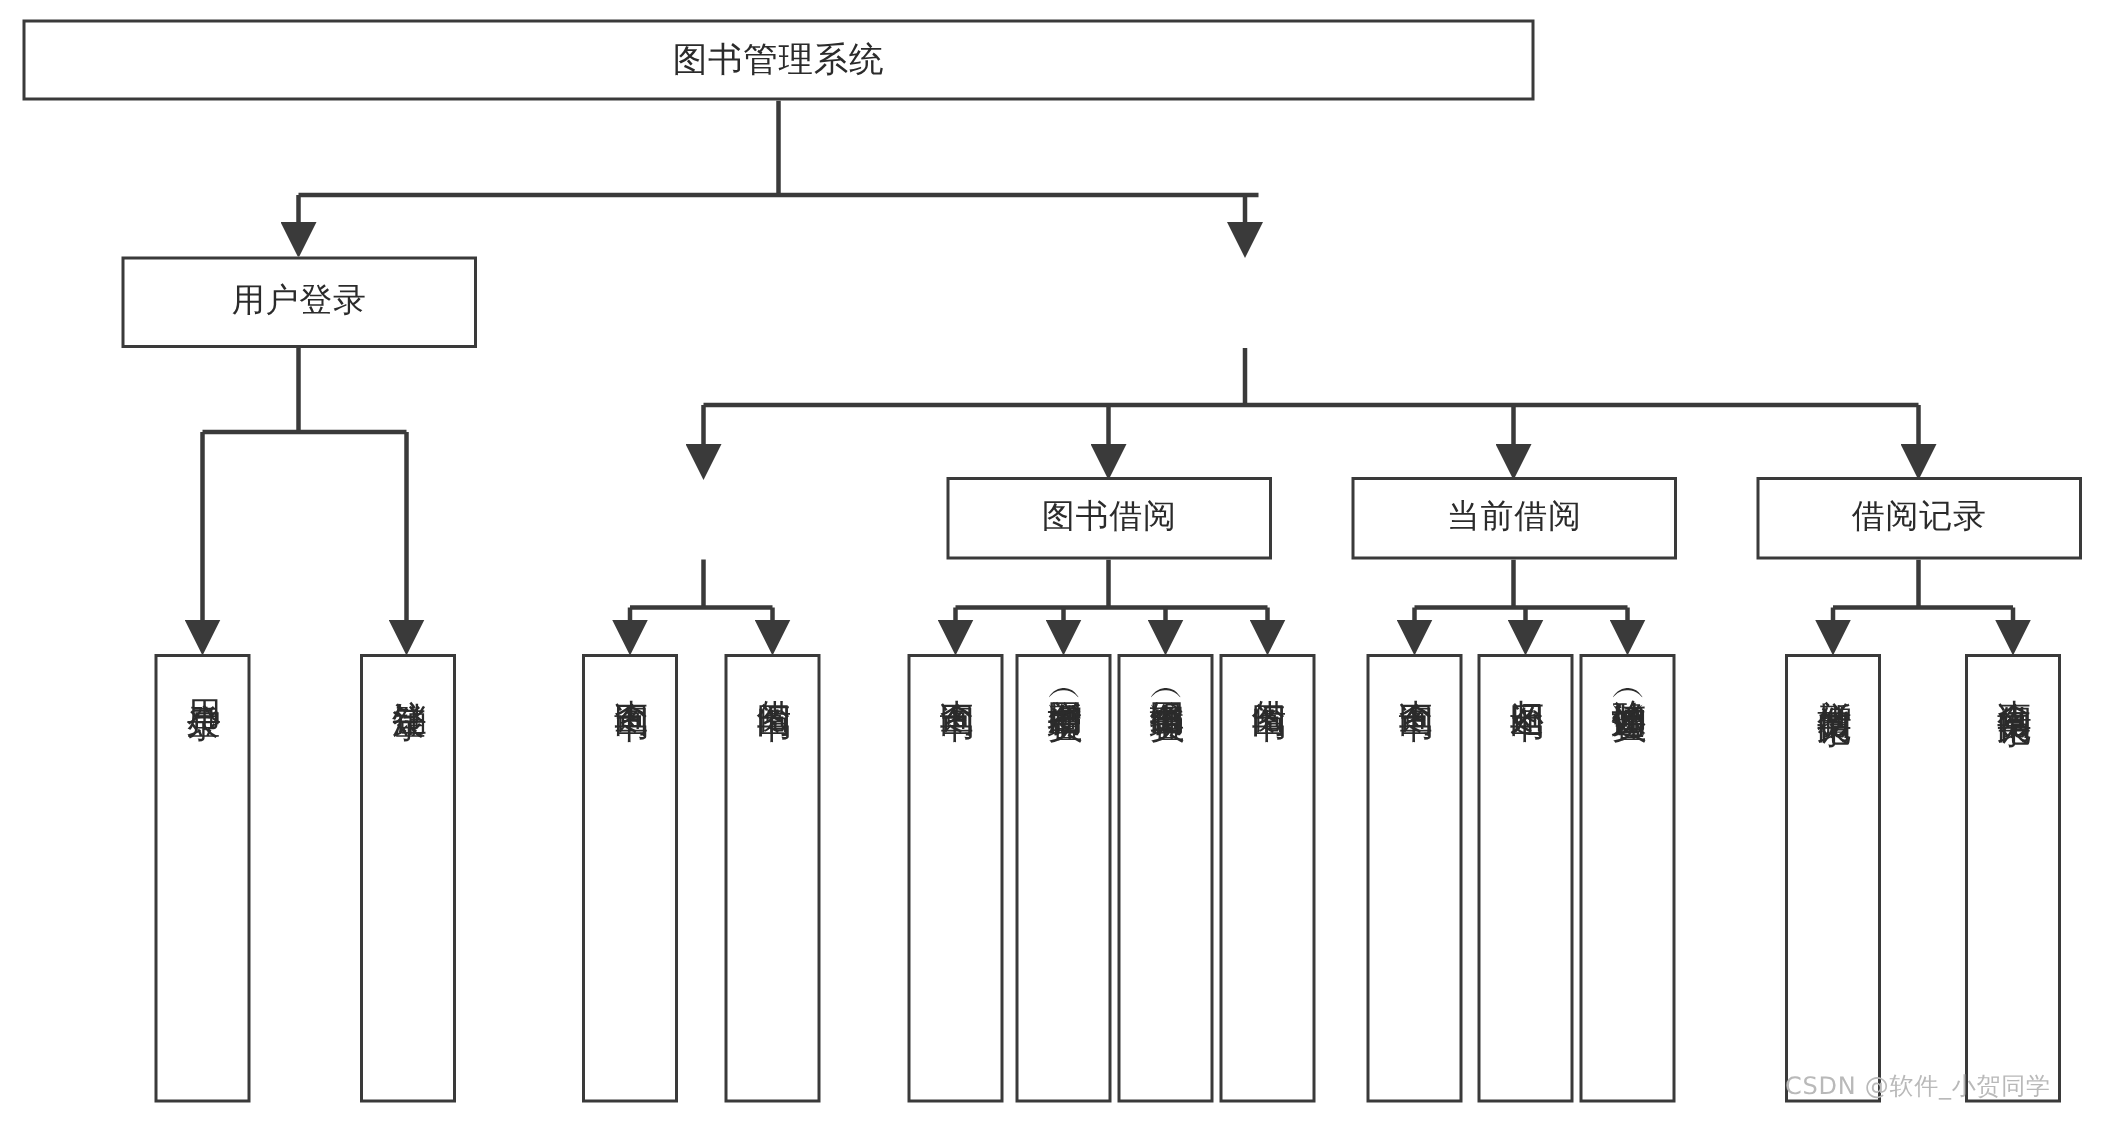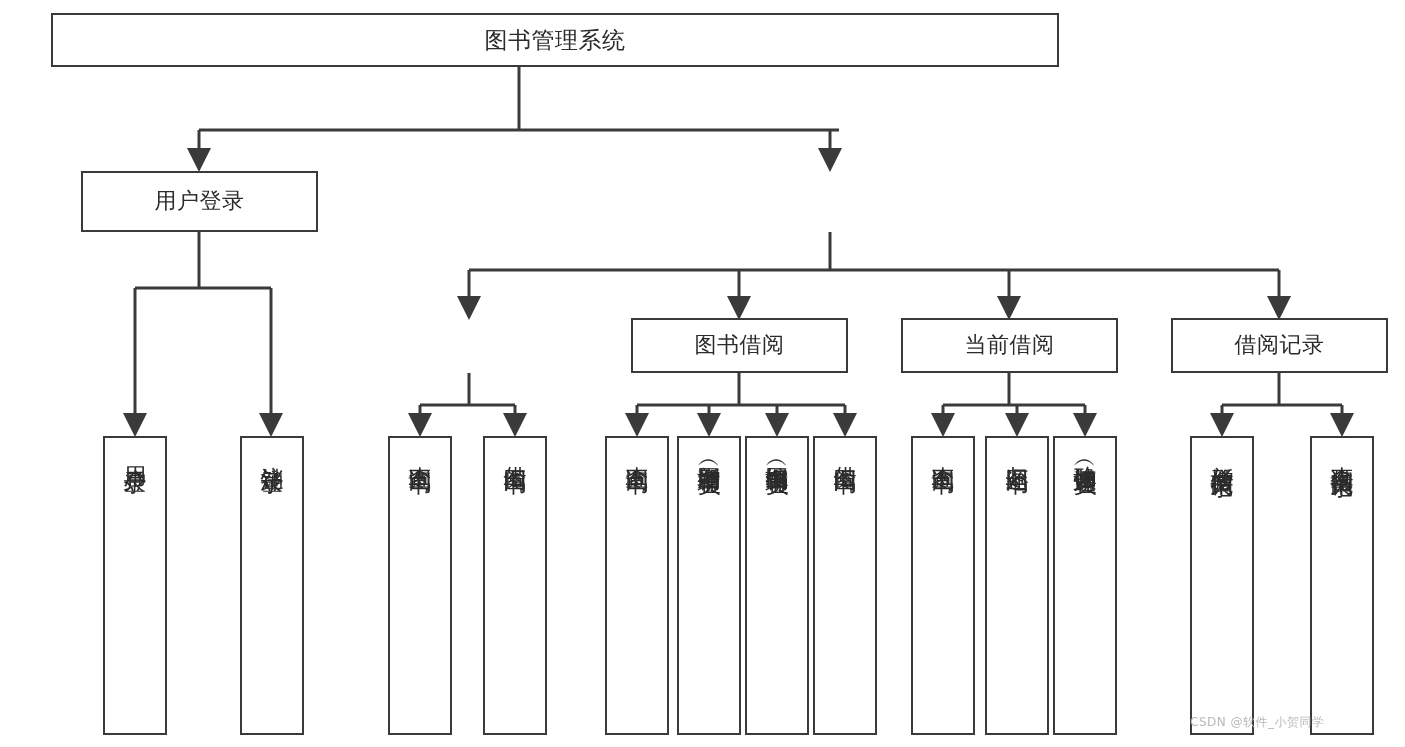--- a/index.html
+++ b/index.html
@@ -63,21 +63,21 @@
     font-size: 23px;
     letter-spacing: 1px;
   }
   .node.root .label {
     font-size: 23px;
   }
   .watermark {
     position: absolute;
     left: 1190px;
     top: 714px;
-    font-size: 12px;
+    font-size: 16px;
     color: #b9b9b9;
     letter-spacing: 0.5px;
     white-space: nowrap;
     font-family: "DejaVu Sans", "Liberation Sans", sans-serif;
   }
 </style>
 </head>
 <body>
 
 <div id="canvas">
@@ -125,21 +125,21 @@
       <path d="M 1017 405 L 1017 425" marker-end="url(#arrow)"></path>
       <path d="M 1085 405 L 1085 425" marker-end="url(#arrow)"></path>
 
       <path d="M 1279 373 L 1279 405"></path>
       <path d="M 1222 405 L 1342 405"></path>
       <path d="M 1222 405 L 1222 425" marker-end="url(#arrow)"></path>
       <path d="M 1342 405 L 1342 425" marker-end="url(#arrow)"></path>
     </g>
   </svg>
 
-  <div class="node horiz root" style="left: 15px; top: 13px; width: 1008px; height: 54px; margin-left: 36px;">
+  <div class="node horiz root" style="left: 15px; top: 13px; width: 1008px; height: 54px;">
     <span class="label">图书管理系统</span>
   </div>
 
   <div class="node horiz" style="left: 81px; top: 171px; width: 237px; height: 61px;">
     <span class="label">用户登录</span>
   </div>
 
   <div class="node horiz" style="left: 631px; top: 318px; width: 217px; height: 55px;">
     <span class="label">图书借阅</span>
   </div>

